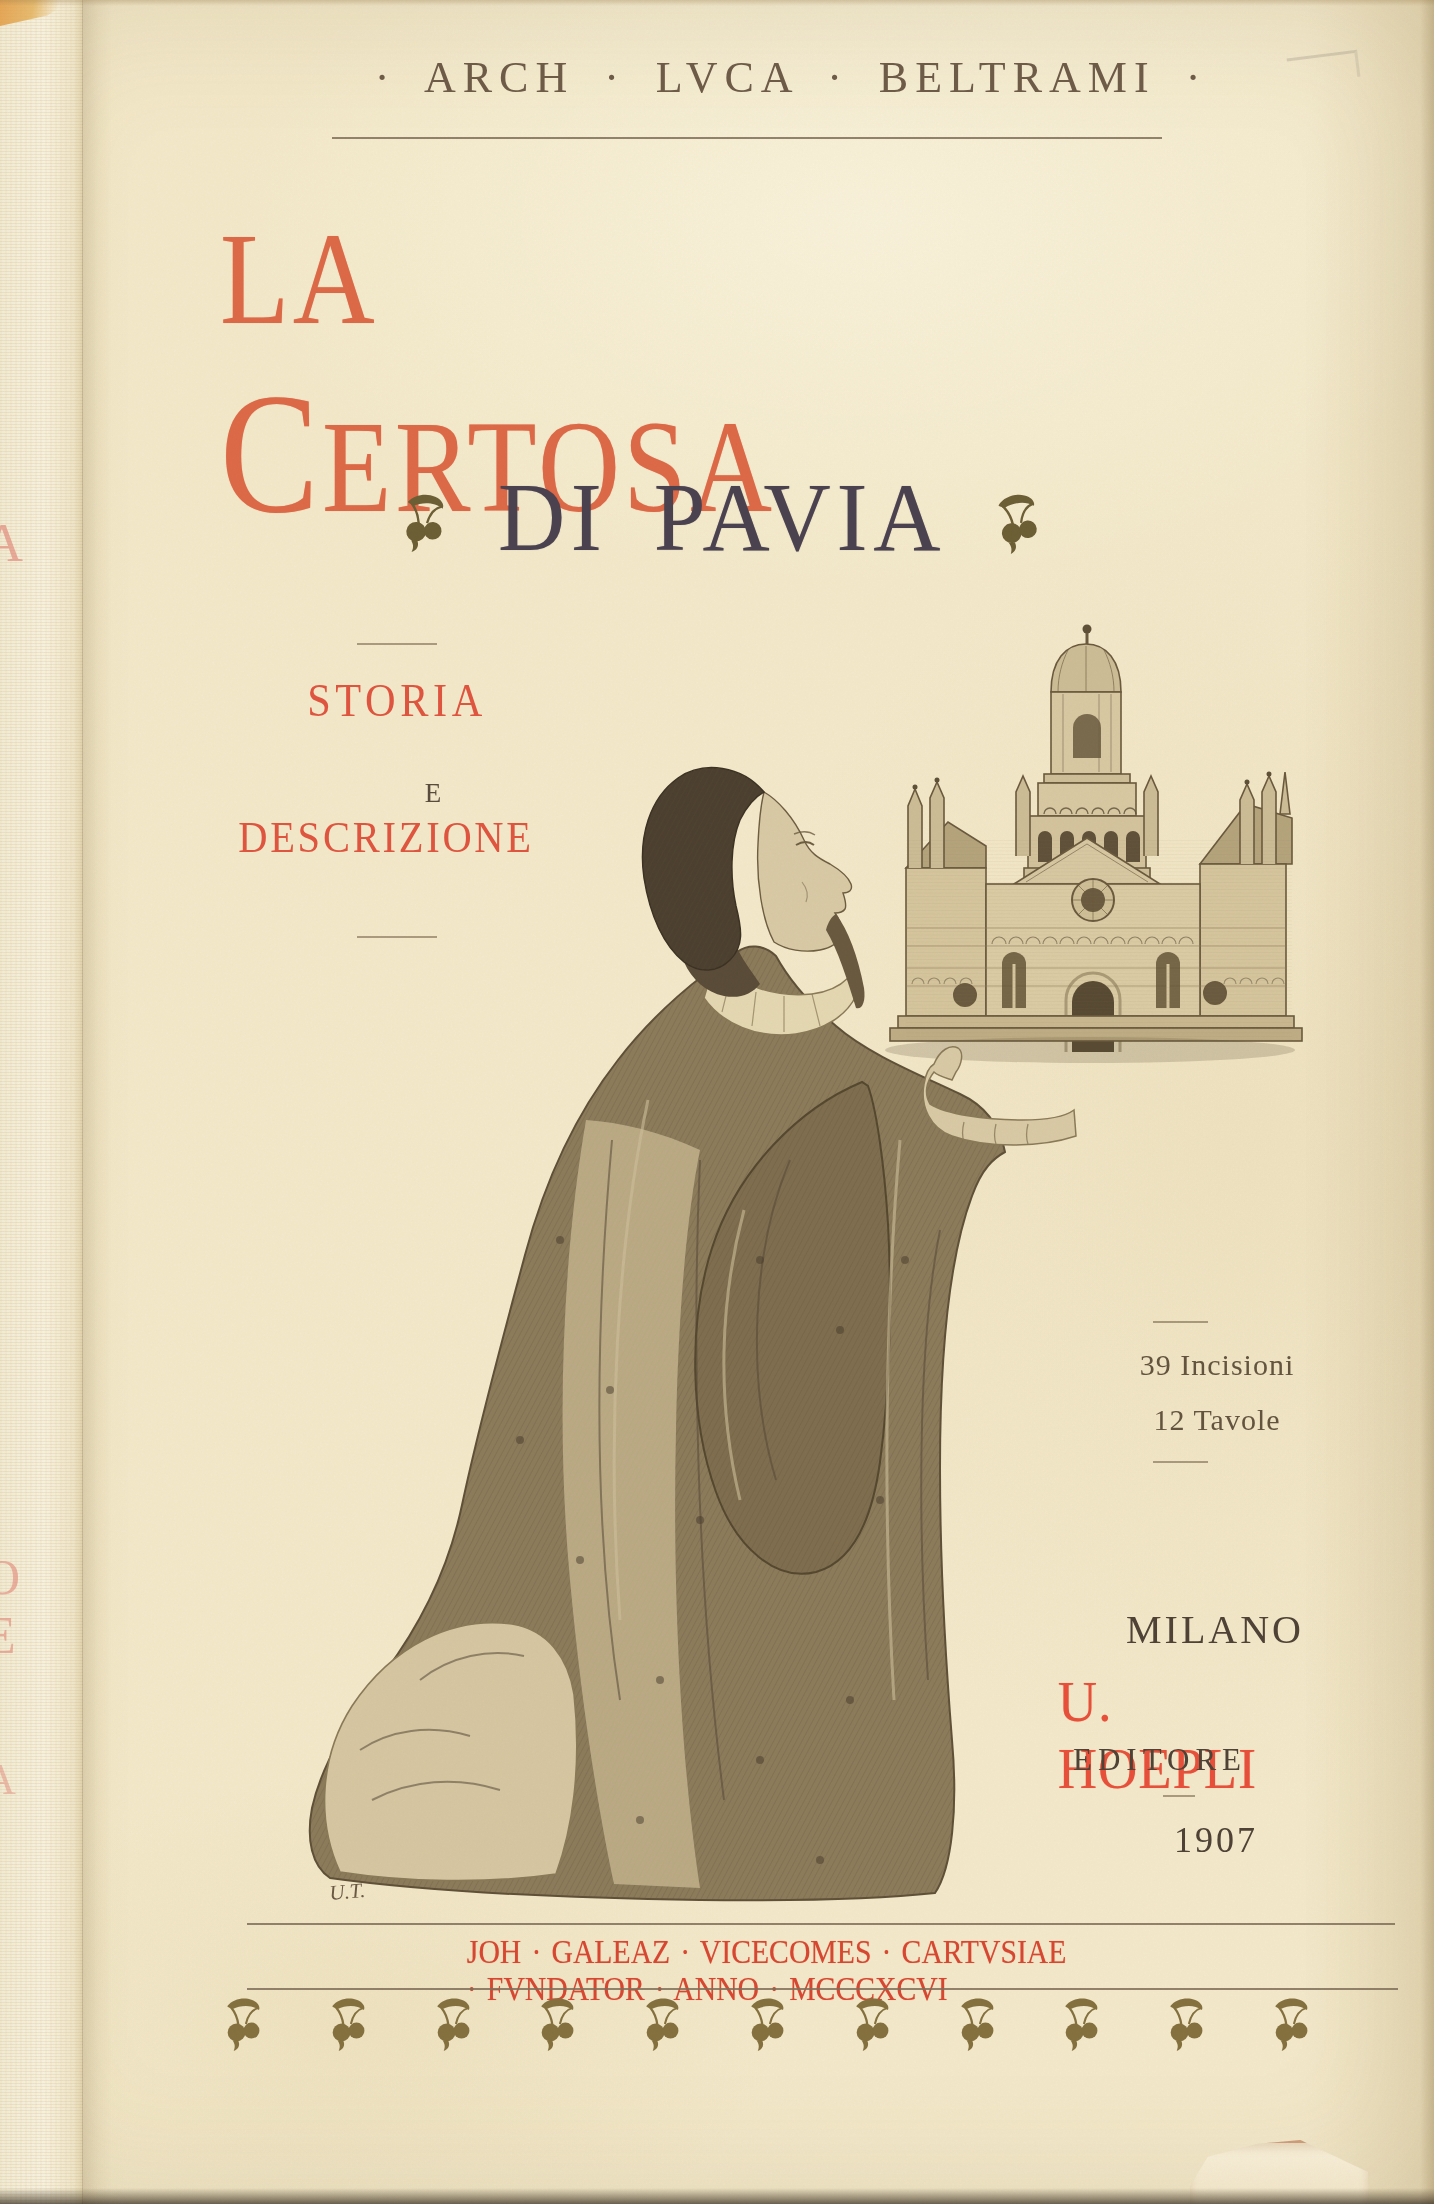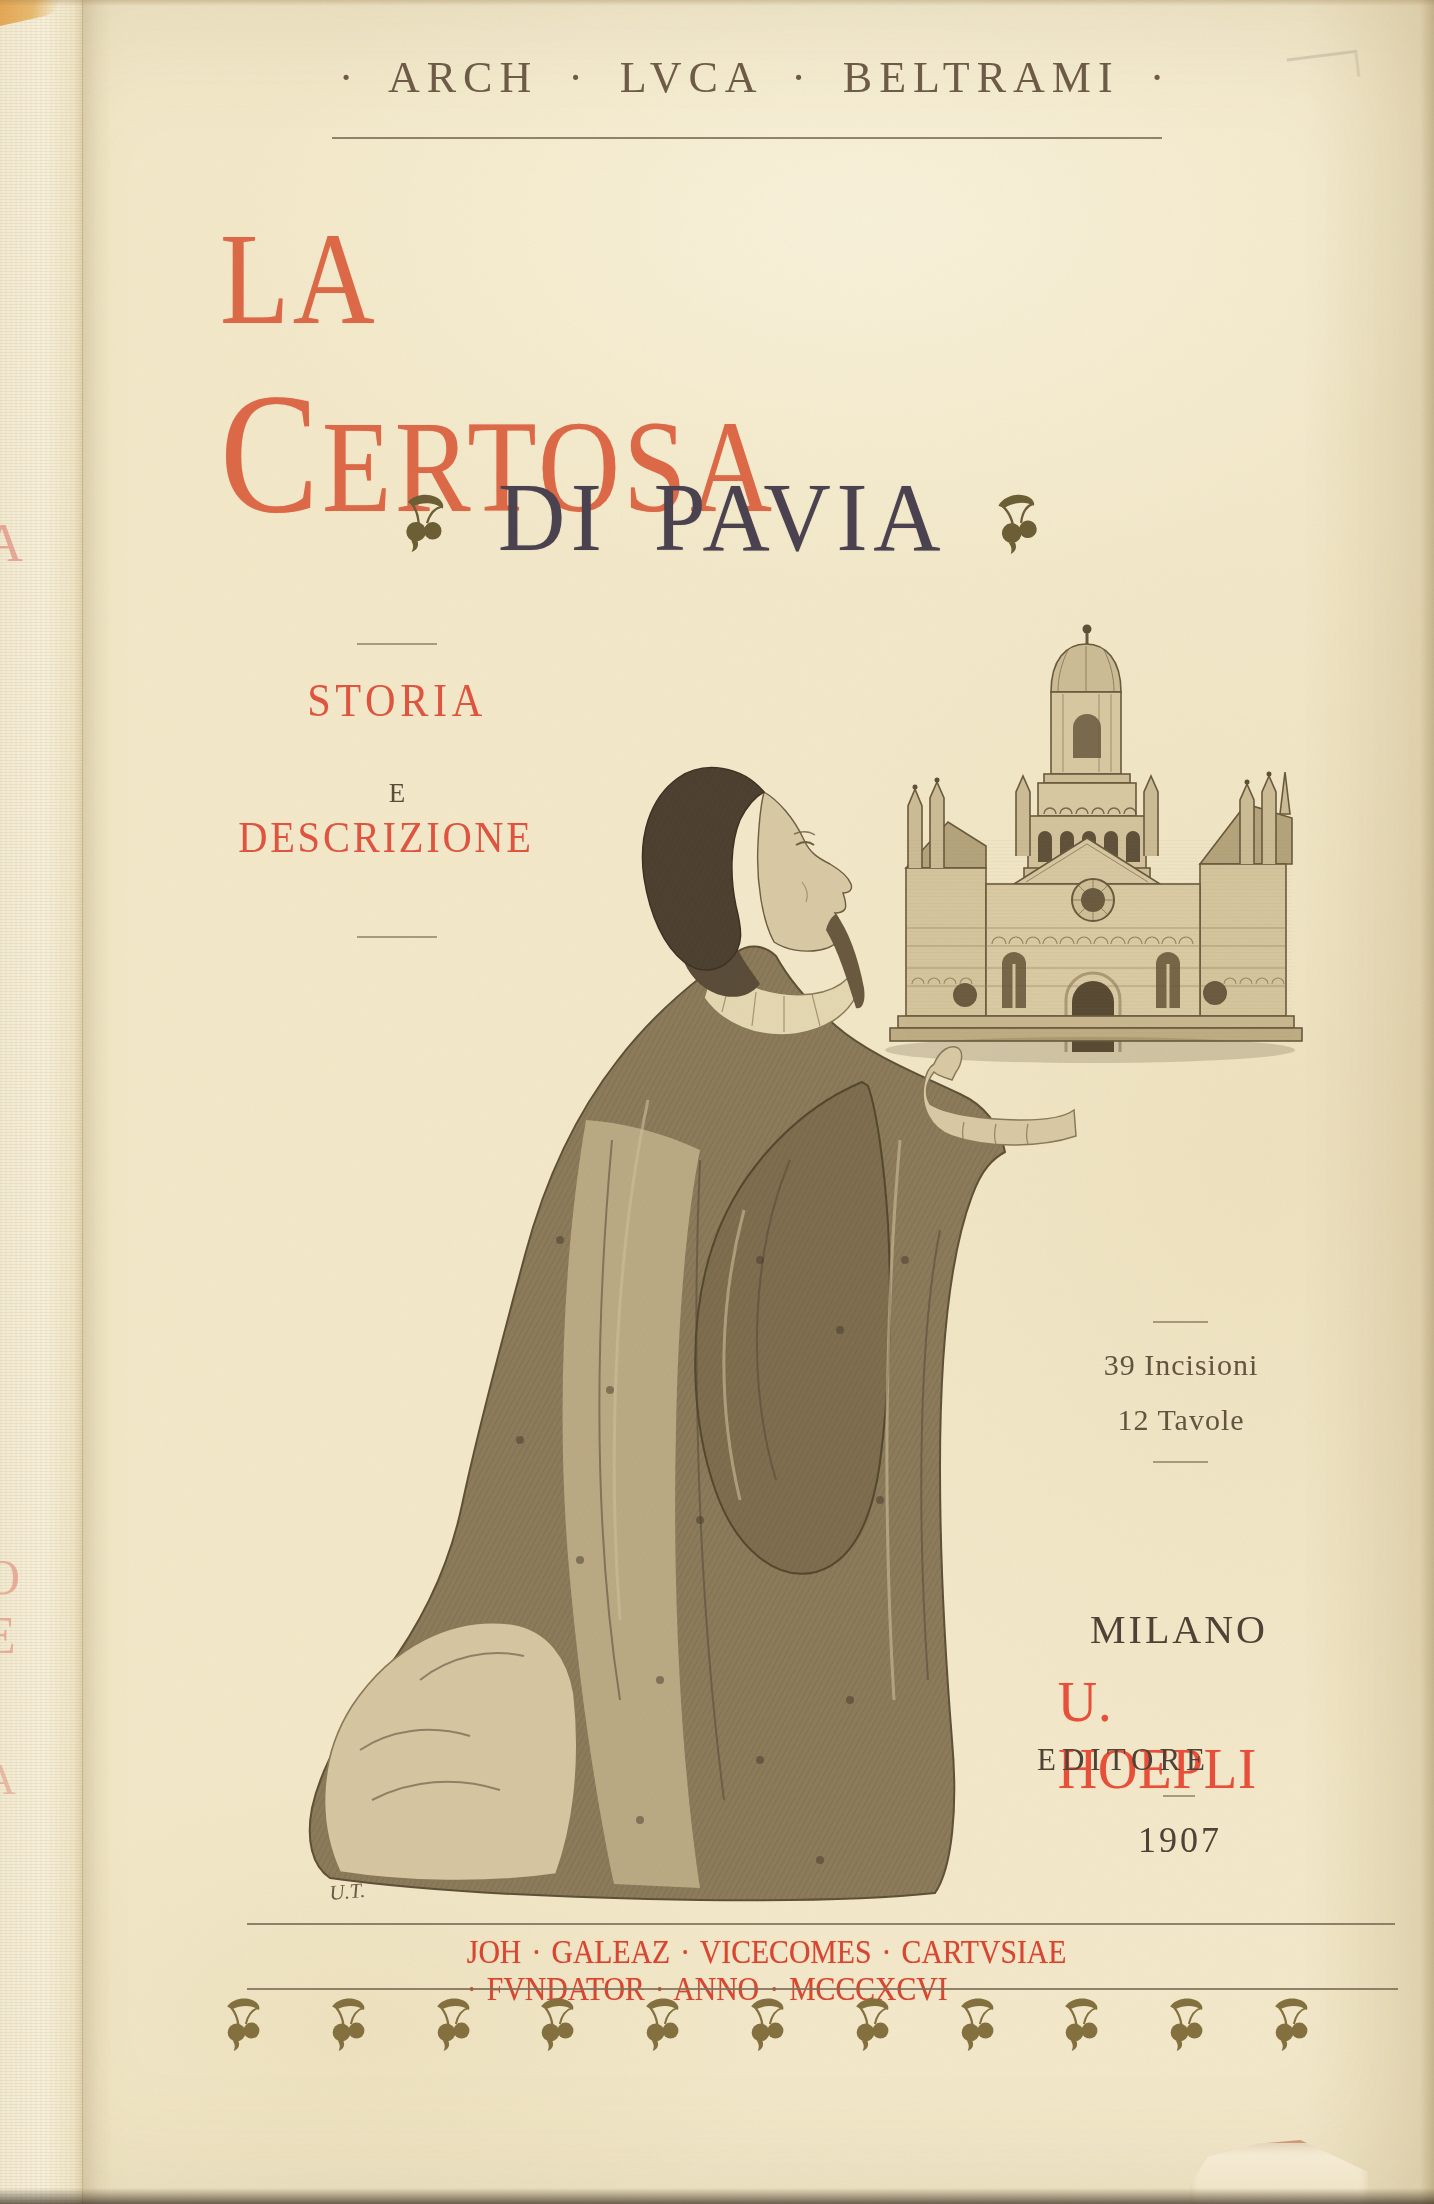--- a/index.html
+++ b/index.html
@@ -8,21 +8,21 @@
     font-family:"Liberation Serif","DejaVu Serif",serif;
     background:
       radial-gradient(900px 520px at 60% 10%, rgba(255,252,238,.45), transparent 70%),
       radial-gradient(760px 900px at 88% 52%, rgba(210,188,138,.16), transparent 72%),
       radial-gradient(600px 360px at 25% 92%, rgba(205,182,134,.14), transparent 70%),
       linear-gradient(90deg,#eee3bf,#f3e9ca 9%,#f3e9cb 91%,#e7dab6),
       #f2e7c6;
     box-shadow:inset 0 0 140px rgba(120,95,50,.14);
   }
   .abs{position:absolute;}
-  .ctr{transform:translateX(-50%); white-space:nowrap; line-height:1;}
+  .ctr{transform:translateX(-50%); white-space:nowrap; line-height:1;margin-left:36px;}
   
   .spine{
     left:0; top:0; width:82px; height:2204px;
     background:
       repeating-linear-gradient(0deg, rgba(203,183,133,.20) 0 1px, rgba(255,255,250,.05) 1px 3px),
       repeating-linear-gradient(90deg, rgba(222,205,160,.14) 0 2px, transparent 2px 5px),
       linear-gradient(90deg,#f2ebd4,#f8f1de 55%,#efe5c8 90%,#e1d3ac);
     border-right:1px solid rgba(150,125,80,.28);
   }
   .hinge{left:82px;top:0;width:30px;height:2204px;

